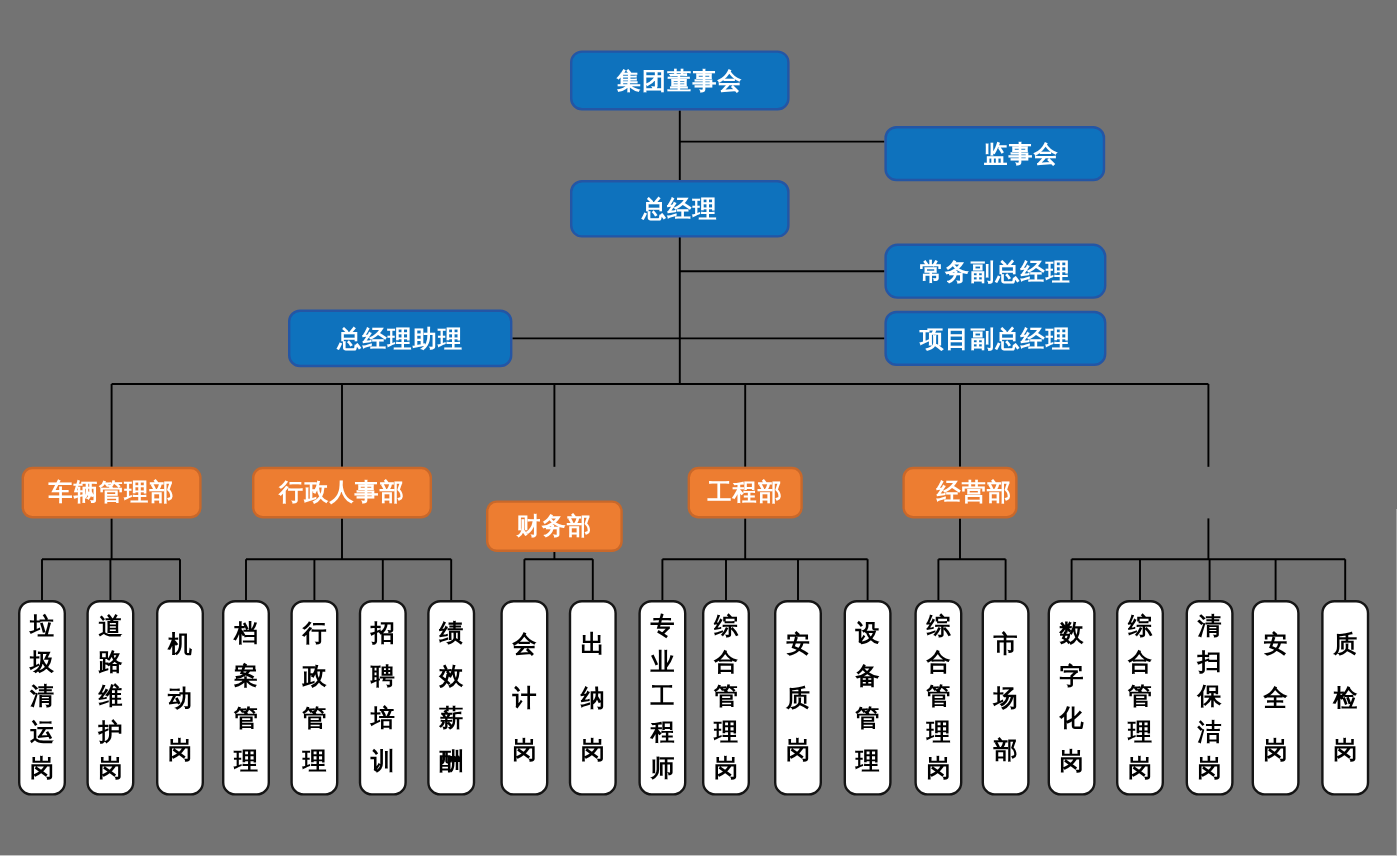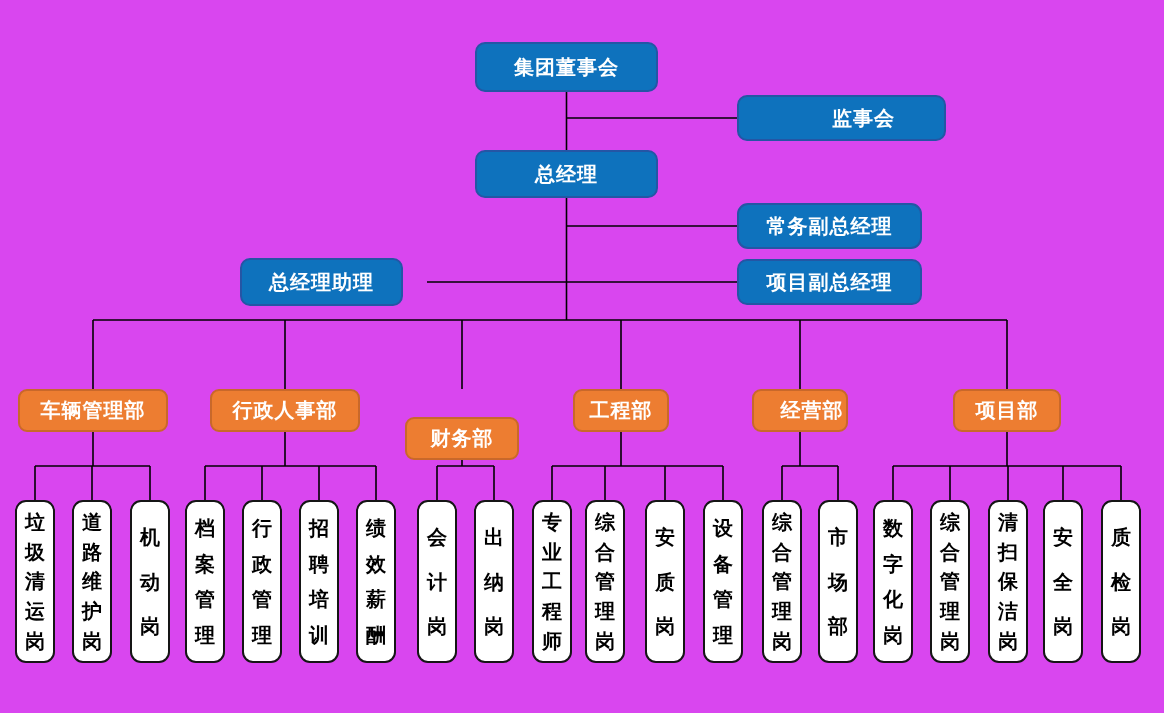--- a/index.html
+++ b/index.html
@@ -1,20 +1,20 @@
 <!DOCTYPE html>
 <html><head>
 <meta charset="utf-8">
 <style>
   html, body { margin: 0; padding: 0; background: #ffffff; }
   .stage {
     position: relative;
     width: 1164px;
     height: 713px;
-    background: #d946ef;
+    background: #737373;
     font-family: "Liberation Sans", "DejaVu Sans", sans-serif;
     overflow: hidden;
   }
   svg.wires {
     position: absolute;
     left: 0; top: 0;
     width: 1164px; height: 713px;
   }
   svg.wires line { stroke: #000000; stroke-width: 1.6; }
 
@@ -58,24 +58,24 @@
     width: 100%;
     height: 100%;
     color: #000000;
     font-weight: 600;
     font-size: 20px;
     line-height: 1;
   }
 
   
   .n-board      { left: 475px; top: 42px;  width: 183px; height: 50px; }
-  .n-super      { left: 737px; top: 95px;  width: 209px; height: 46px; padding-left: 44px; }
+  .n-super      { left: 737px; top: 105px;  width: 184px; height: 46px; padding-left: 44px; }
   .n-gm         { left: 475px; top: 150px; width: 183px; height: 48px; }
   .n-evp        { left: 737px; top: 203px; width: 185px; height: 46px; border-radius: 11px; }
-  .n-assist     { left: 240px; top: 258px; width: 163px; height: 48px; text-align: center; }
+  .n-assist     { left: 240px; top: 258px; width: 187px; height: 48px; text-align: center; }
   .n-pvp        { left: 737px; top: 259px; width: 185px; height: 46px; }
 
   
   .d0 { left: 18px;  top: 389px; width: 150px; height: 43px; }
   .d1 { left: 210px; top: 389px; width: 150px; height: 43px; }
   .d2 { left: 405px; top: 389px; width: 114px; height: 43px; margin-top: 28px; }
   .d3 { left: 573px; top: 389px; width: 96px;  height: 43px; }
   .d4 { left: 752px; top: 389px; width: 96px;  height: 43px; padding-left: 24px; }
   .d5 { left: 953px; top: 389px; width: 108px; height: 43px; }
 
@@ -155,21 +155,20 @@
   <div class="box exec n-gm">总经理</div>
   <div class="box exec n-evp">常务副总经理</div>
   <div class="box exec n-assist">总经理助理</div>
   <div class="box exec n-pvp">项目副总经理</div>
 
   <div class="box dept d0">车辆管理部</div>
   <div class="box dept d1">行政人事部</div>
   <div class="box dept d2">财务部</div>
   <div class="box dept d3">工程部</div>
   <div class="box dept d4">经营部</div>
-  <div class="box dept d5">项目部</div>
 
   <div class="pos p0">
       <div class="vtext">
         <span>垃</span>
         <span>圾</span>
         <span>清</span>
         <span>运</span>
         <span>岗</span>
       </div>
     </div>

